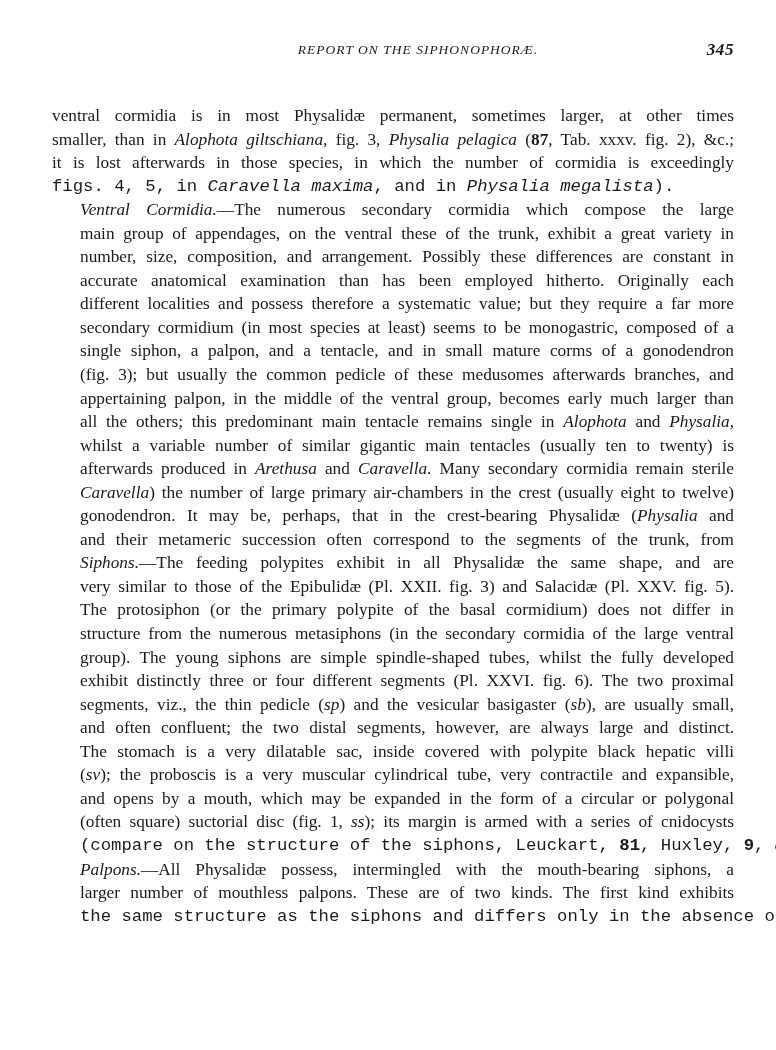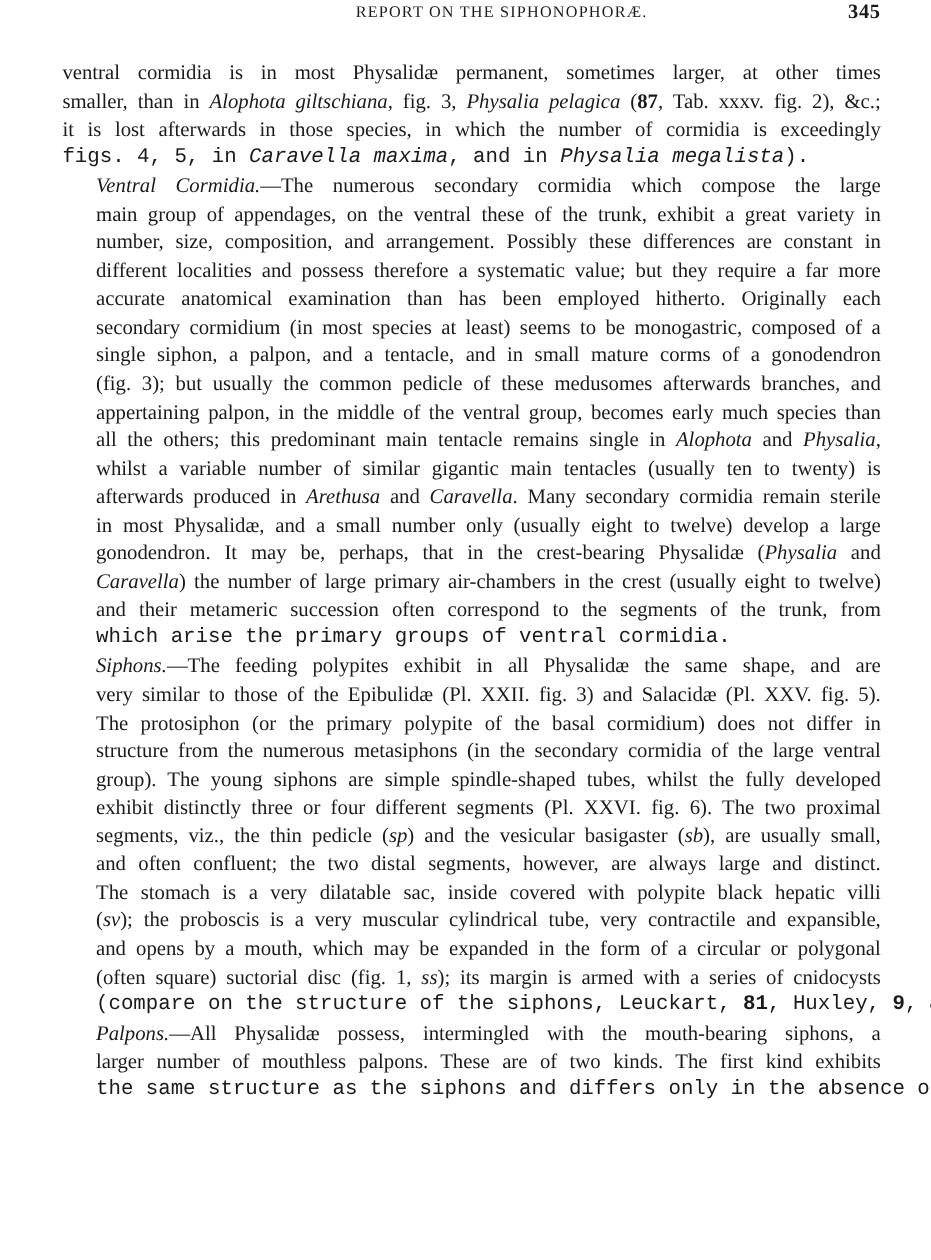--- a/index.html
+++ b/index.html
@@ -3,32 +3,32 @@
   <meta charset="utf-8">
   <style>
     html, body { margin: 0; padding: 0; background: #ffffff; }
     body { width: 776px; height: 1050px; position: relative; overflow: hidden; }
     .page {
       position: absolute; left: 52px; top: 0; width: 682px;
       font-family: "Liberation Serif", "DejaVu Serif", serif;
       color: #1a1a1a;
     }
     .running-head {
-      position: relative; height: 40px; 
-      font-size: 14px; letter-spacing: 0.6px;
+      position: relative; height: 40px; margin-top: 40px;
+      font-size: 14px; letter-spacing: 0.6px; font-style: italic;
     }
     .running-title {
       position: absolute; left: 0; right: 0; top: 2px; text-align: center;
       font-size: 13.5px; letter-spacing: 1px; padding-left: 50px;
     }
     .page-number {
       position: absolute; right: 0; top: 0; font-size: 17px; font-weight: bold;
     }
     .body-text {
-      margin-top: 9px;
+      margin-top: 24px;
       font-size: 17.3px; line-height: 23.55px;
       text-align: justify;
     }
     .para { margin: 0; }
     .para.indent { text-indent: 28px; }
     .para .line { display: block; text-align: justify; text-align-last: justify; white-space: nowrap; }
     .para .line.last { text-align-last: left; font-family: Liberation Mono, monospace; }
     i, .it { font-style: italic; }
     b { font-weight: bold; }
   </style>
@@ -45,34 +45,32 @@
     <p class="para">
         <span class="line">ventral cormidia is in most Physalidæ permanent, sometimes larger, at other times</span>
         <span class="line">smaller, than in <i>Alophota giltschiana</i>, fig. 3, <i>Physalia pelagica</i> (<b>87</b>, Tab. xxxv. fig. 2), &amp;c.;</span>
         <span class="line">it is lost afterwards in those species, in which the number of cormidia is exceedingly</span>
         <span class="line last">figs. 4, 5, in <i>Caravella maxima</i>, and in <i>Physalia megalista</i>).</span>
       </p>
     <p class="para indent">
         <span class="line"><i>Ventral Cormidia.</i>—The numerous secondary cormidia which compose the large</span>
         <span class="line">main group of appendages, on the ventral these of the trunk, exhibit a great variety in</span>
         <span class="line">number, size, composition, and arrangement.  Possibly these differences are constant in</span>
+        <span class="line">accurate anatomical examination than has been employed hitherto.  Originally each</span>
         <span class="line">different localities and possess therefore a systematic value; but they require a far more</span>
-        <span class="line">accurate anatomical examination than has been employed hitherto.  Originally each</span>
         <span class="line">secondary cormidium (in most species at least) seems to be monogastric, composed of a</span>
         <span class="line">single siphon, a palpon, and a tentacle, and in small mature corms of a gonodendron</span>
         <span class="line">(fig. 3); but usually the common pedicle of these medusomes afterwards branches, and</span>
-        <span class="line">appertaining palpon, in the middle of the ventral group, becomes early much species than</span>
+        <span class="line">appertaining palpon, in the middle of the ventral group, becomes early much larger than</span>
         <span class="line">all the others; this predominant main tentacle remains single in <i>Alophota</i> and <i>Physalia</i>,</span>
         <span class="line">whilst a variable number of similar gigantic main tentacles (usually ten to twenty) is</span>
         <span class="line">afterwards produced in <i>Arethusa</i> and <i>Caravella</i>.  Many secondary cormidia remain sterile</span>
-        <span class="line">in most Physalidæ, and a small number only (usually eight to twelve) develop a large</span>
+        <span class="line"><i>Caravella</i>) the number of large primary air-chambers in the crest (usually eight to twelve)</span>
         <span class="line">gonodendron.  It may be, perhaps, that in the crest-bearing Physalidæ (<i>Physalia</i> and</span>
-        <span class="line"><i>Caravella</i>) the number of large primary air-chambers in the crest (usually eight to twelve)</span>
         <span class="line">and their metameric succession often correspond to the segments of the trunk, from</span>
-        <span class="line last">which arise the primary groups of ventral cormidia.</span>
       </p>
     <p class="para indent">
         <span class="line"><i>Siphons.</i>—The feeding polypites exhibit in all Physalidæ the same shape, and are</span>
         <span class="line">very similar to those of the Epibulidæ (Pl. XXII. fig. 3) and Salacidæ (Pl. XXV. fig. 5).</span>
         <span class="line">The protosiphon (or the primary polypite of the basal cormidium) does not differ in</span>
         <span class="line">structure from the numerous metasiphons (in the secondary cormidia of the large ventral</span>
         <span class="line">group).  The young siphons are simple spindle-shaped tubes, whilst the fully developed</span>
         <span class="line">exhibit distinctly three or four different segments (Pl. XXVI. fig. 6).  The two proximal</span>
         <span class="line">segments, viz., the thin pedicle (<i>sp</i>) and the vesicular basigaster (<i>sb</i>), are usually small,</span>
         <span class="line">and often confluent; the two distal segments, however, are always large and distinct.</span>

